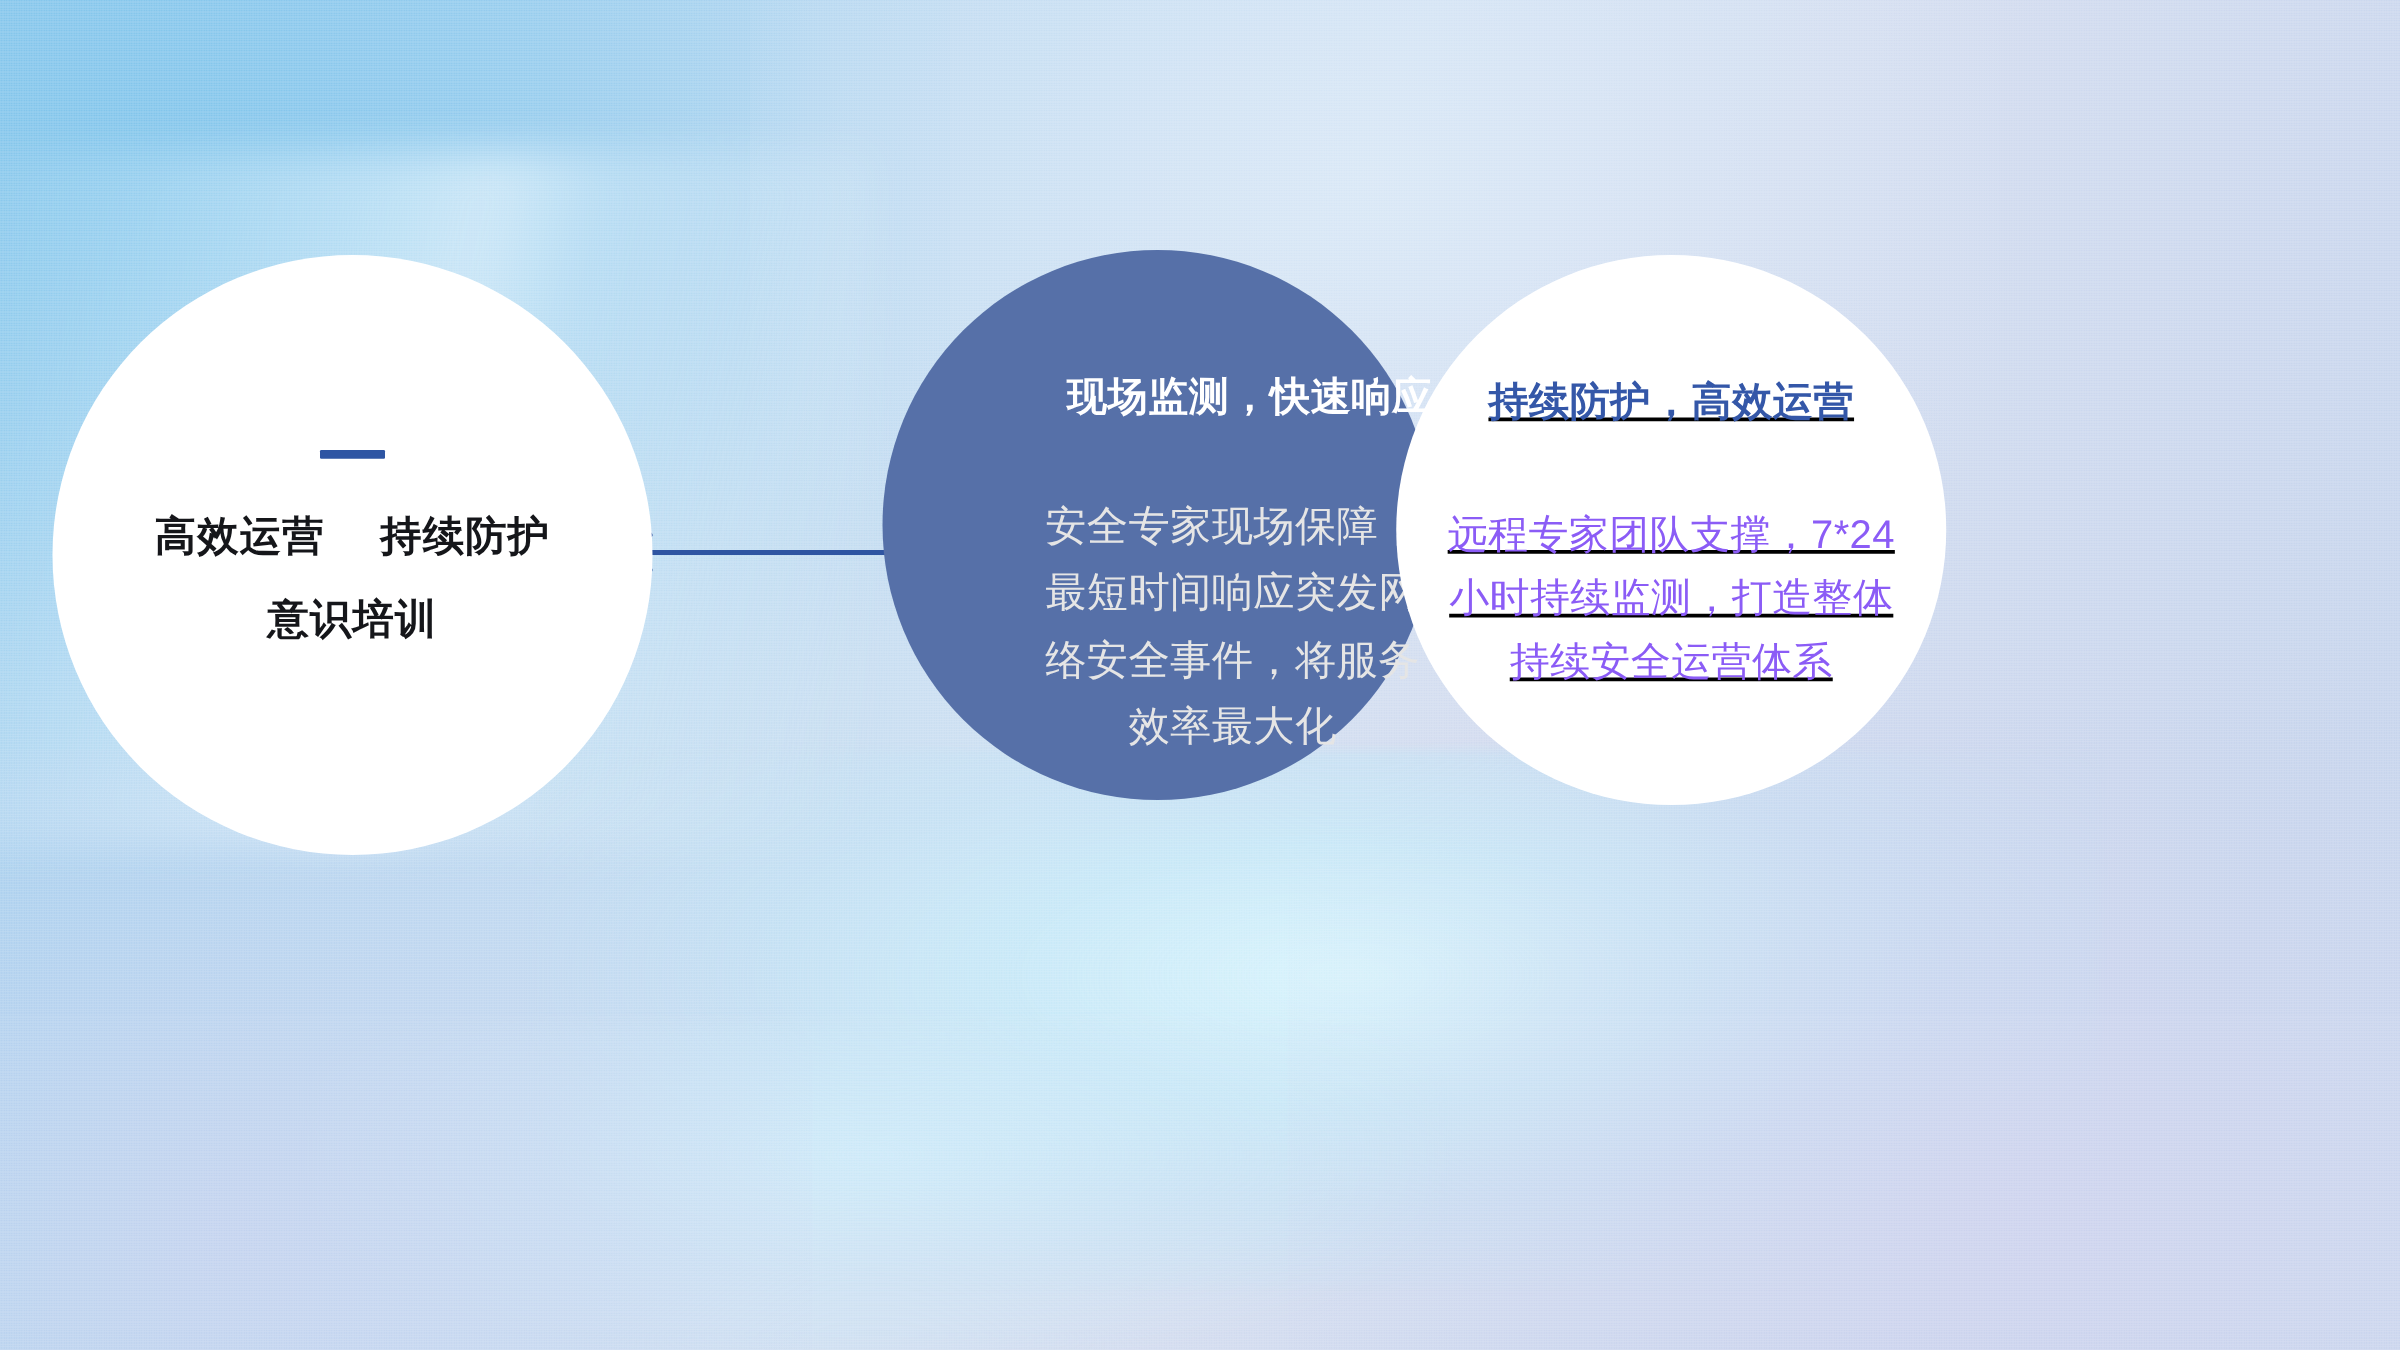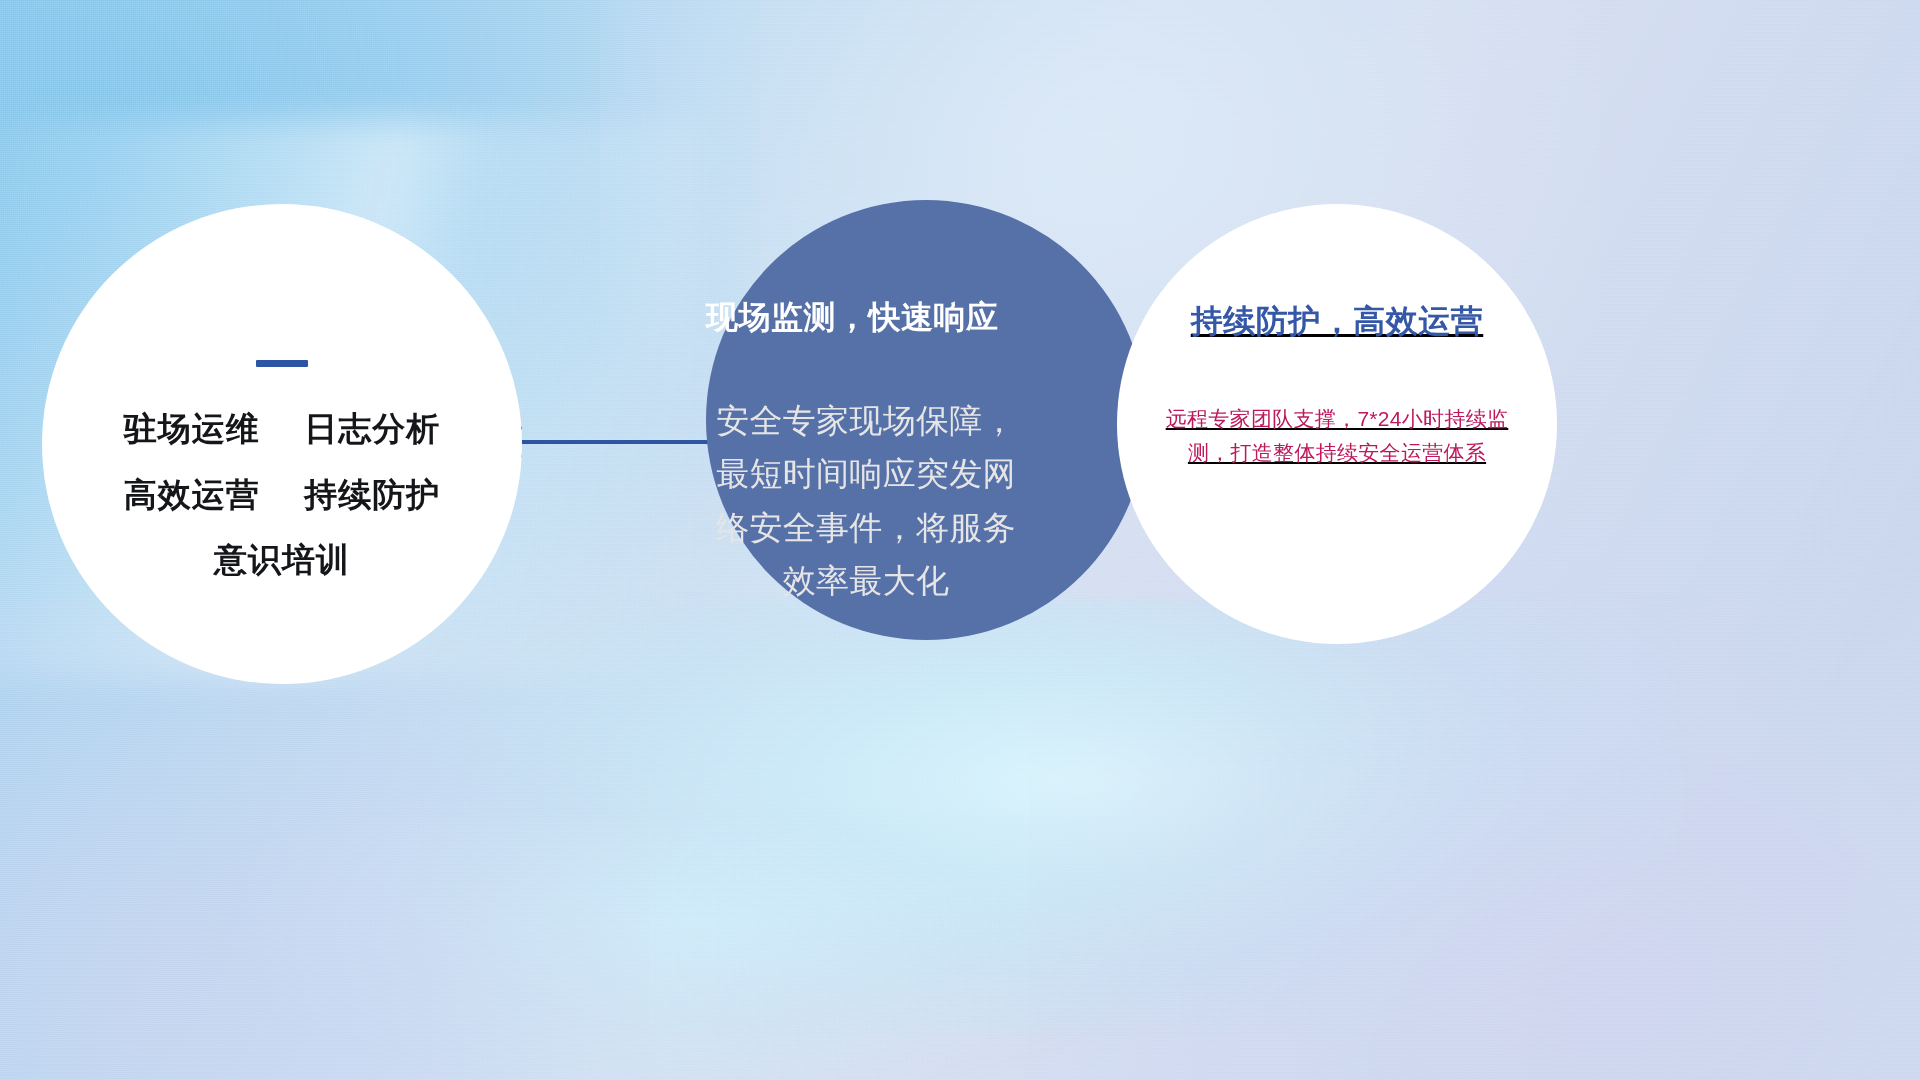--- a/index.html
+++ b/index.html
@@ -167,21 +167,21 @@
     width: 440px;
     height: 440px;
     background: #5670a8;
     z-index: 4;
   }
   #circle-mid .inner {
     position: absolute;
     inset: 0;
     display: flex;
     flex-direction: column;
-    align-items: flex-start;
+    align-items: flex-end;
     padding-top: 96px;
   }
   .mid-title {
     color: #ffffff;
     font-size: 32px;
     font-weight: bold;
     letter-spacing: 0.5px;
     white-space: nowrap;
   }
   .mid-body {
@@ -213,22 +213,22 @@
   }
   .right-title {
     color: #3457a8;
     font-size: 32px;
     font-weight: bold;
     letter-spacing: 0.5px;
     white-space: nowrap;
   }
   .right-body {
     margin-top: 58px;
-    color: #be185d;
-    font-size: 21px;
+    color: #8b5cf6;
+    font-size: 32px;
     line-height: 1.6;
     text-align: center;
     width: 360px;
     letter-spacing: 0.3px;
   }
 
   
   #arrow {
     position: absolute;
     left: 480px;
@@ -255,25 +255,20 @@
 
   <svg id="arrow" viewBox="0 0 240 60">
     <line x1="238" y1="30" x2="22" y2="30" stroke="#2f55a2" stroke-width="4"></line>
     <polyline points="40,16 20,30 40,44" fill="none" stroke="#2f55a2" stroke-width="4" stroke-linecap="round" stroke-linejoin="round"></polyline>
   </svg>
 
   <div class="circle" id="circle-left">
     <div class="inner">
       <div class="left-dash"></div>
 
-      <div class="left-line">
-        <span>驻场运维</span>
-        <span class="gap"></span>
-        <span>日志分析</span>
-      </div>
 
       <div class="left-line">
         <span>高效运营</span>
         <span class="gap"></span>
         <span>持续防护</span>
       </div>
 
       <div class="left-line">
         <span>意识培训</span>
       </div>

